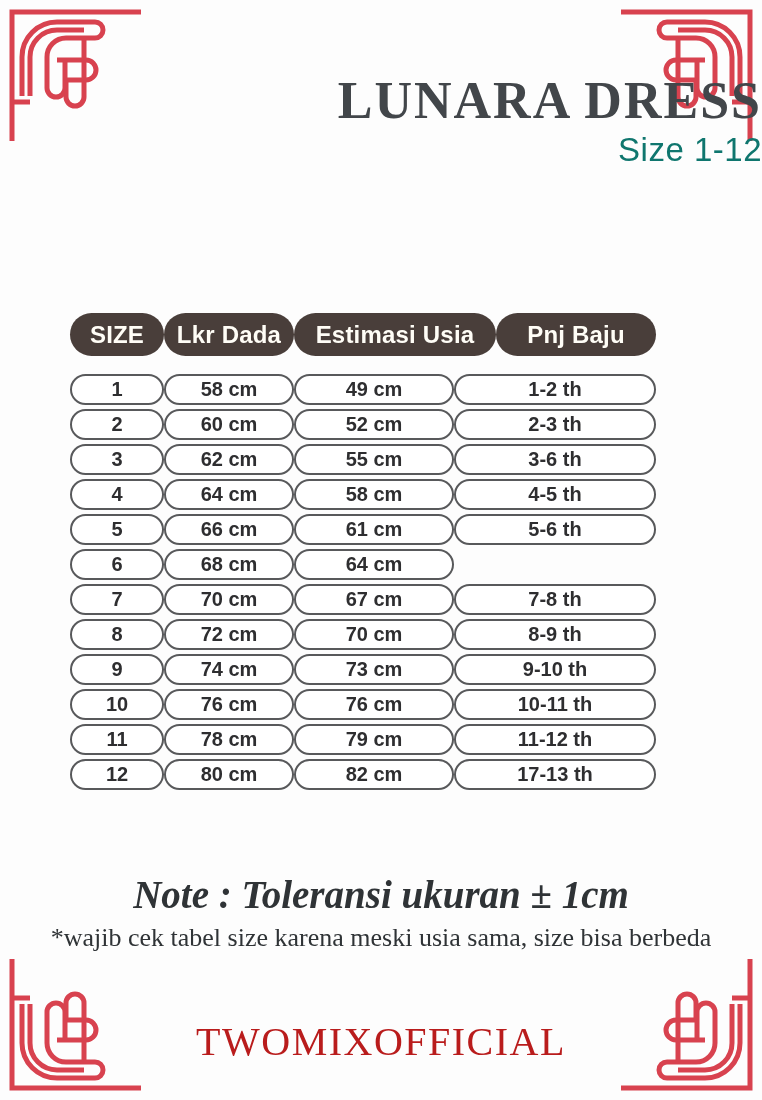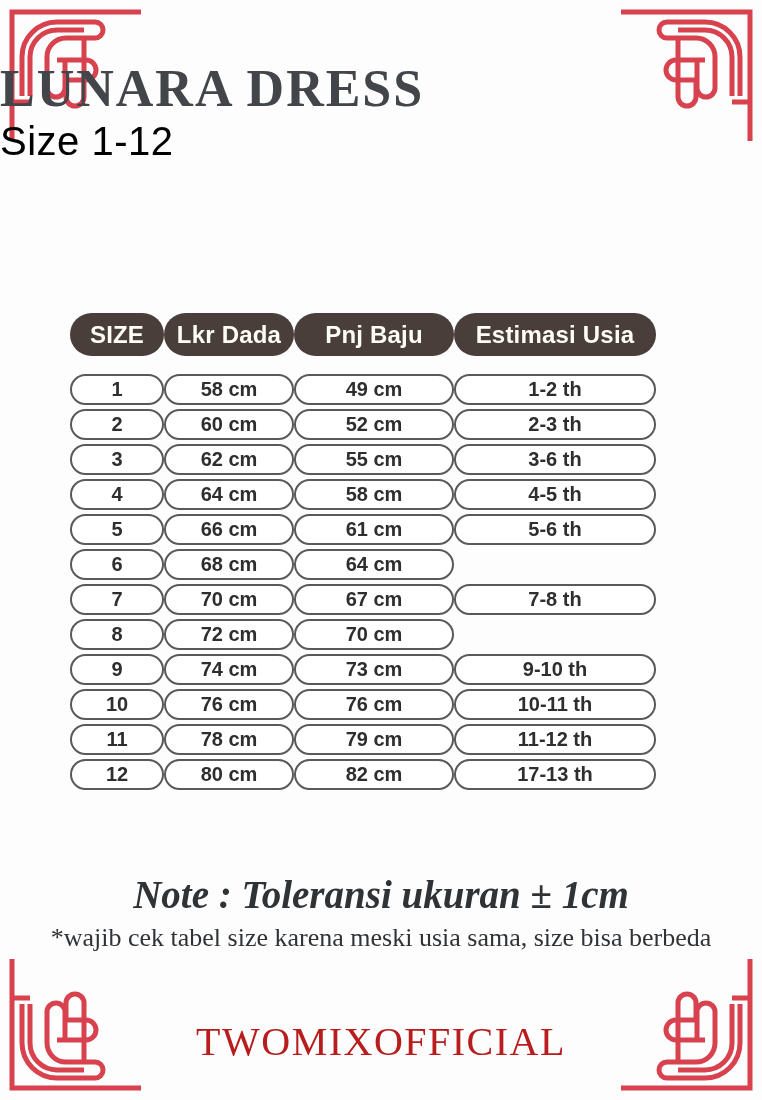--- a/index.html
+++ b/index.html
@@ -21,30 +21,30 @@
   }
   
   .orn{position:absolute;width:150px;height:150px;}
   .orn svg{width:100%;height:100%;display:block;}
   .orn.tl{top:0;left:0;}
   .orn.tr{top:0;right:0;transform:scaleX(-1);}
   .orn.bl{bottom:0;left:0;transform:scaleY(-1);}
   .orn.br{bottom:0;right:0;transform:scale(-1,-1);}
 
   
-  .header{position:absolute;top:62px;left:0;width:100%;text-align:left;}
+  .header{position:absolute;top:74px;left:0;width:100%;text-align:right;}
   .title{
     font-family:"Liberation Serif",serif;
     font-size:52px;font-weight:700;
     letter-spacing:2px;
     color:var(--title);
     line-height:1.05;
   }
   .subtitle{
-    font-size:40px;color:#000000;
+    font-size:33px;color:#0f766e;
     letter-spacing:0.5px;
     margin-top:2px;
   }
 
   
   .size-table{
     position:absolute;top:313px;left:70px;width:622px;
   }
   .thead,.trow{display:flex;}
   .thead{margin-bottom:18px;}
@@ -135,22 +135,22 @@
 
   <div class="header">
     <div class="title">LUNARA DRESS</div>
     <div class="subtitle">Size 1-12</div>
   </div>
 
   <div class="size-table">
     <div class="thead">
         <div class="hpill c0">SIZE</div>
         <div class="hpill c1">Lkr Dada</div>
+        <div class="hpill c3">Estimasi Usia</div>
         <div class="hpill c2">Pnj Baju</div>
-        <div class="hpill c3">Estimasi Usia</div>
       </div>
     <div class="tbody">
         <div class="trow">
           <div class="cpill c0">1</div>
           <div class="cpill c1">58 cm</div>
           <div class="cpill c2">49 cm</div>
           <div class="cpill c3">1-2 th</div>
         </div>
         <div class="trow">
           <div class="cpill c0">2</div>
@@ -184,20 +184,21 @@
         <div class="trow">
           <div class="cpill c0">7</div>
           <div class="cpill c1">70 cm</div>
           <div class="cpill c2">67 cm</div>
           <div class="cpill c3">7-8 th</div>
         </div>
         <div class="trow">
           <div class="cpill c0">8</div>
           <div class="cpill c1">72 cm</div>
           <div class="cpill c2">70 cm</div>
+          <div class="cpill c3">8-9 th</div>
         </div>
         <div class="trow">
           <div class="cpill c0">9</div>
           <div class="cpill c1">74 cm</div>
           <div class="cpill c2">73 cm</div>
           <div class="cpill c3">9-10 th</div>
         </div>
         <div class="trow">
           <div class="cpill c0">10</div>
           <div class="cpill c1">76 cm</div>

